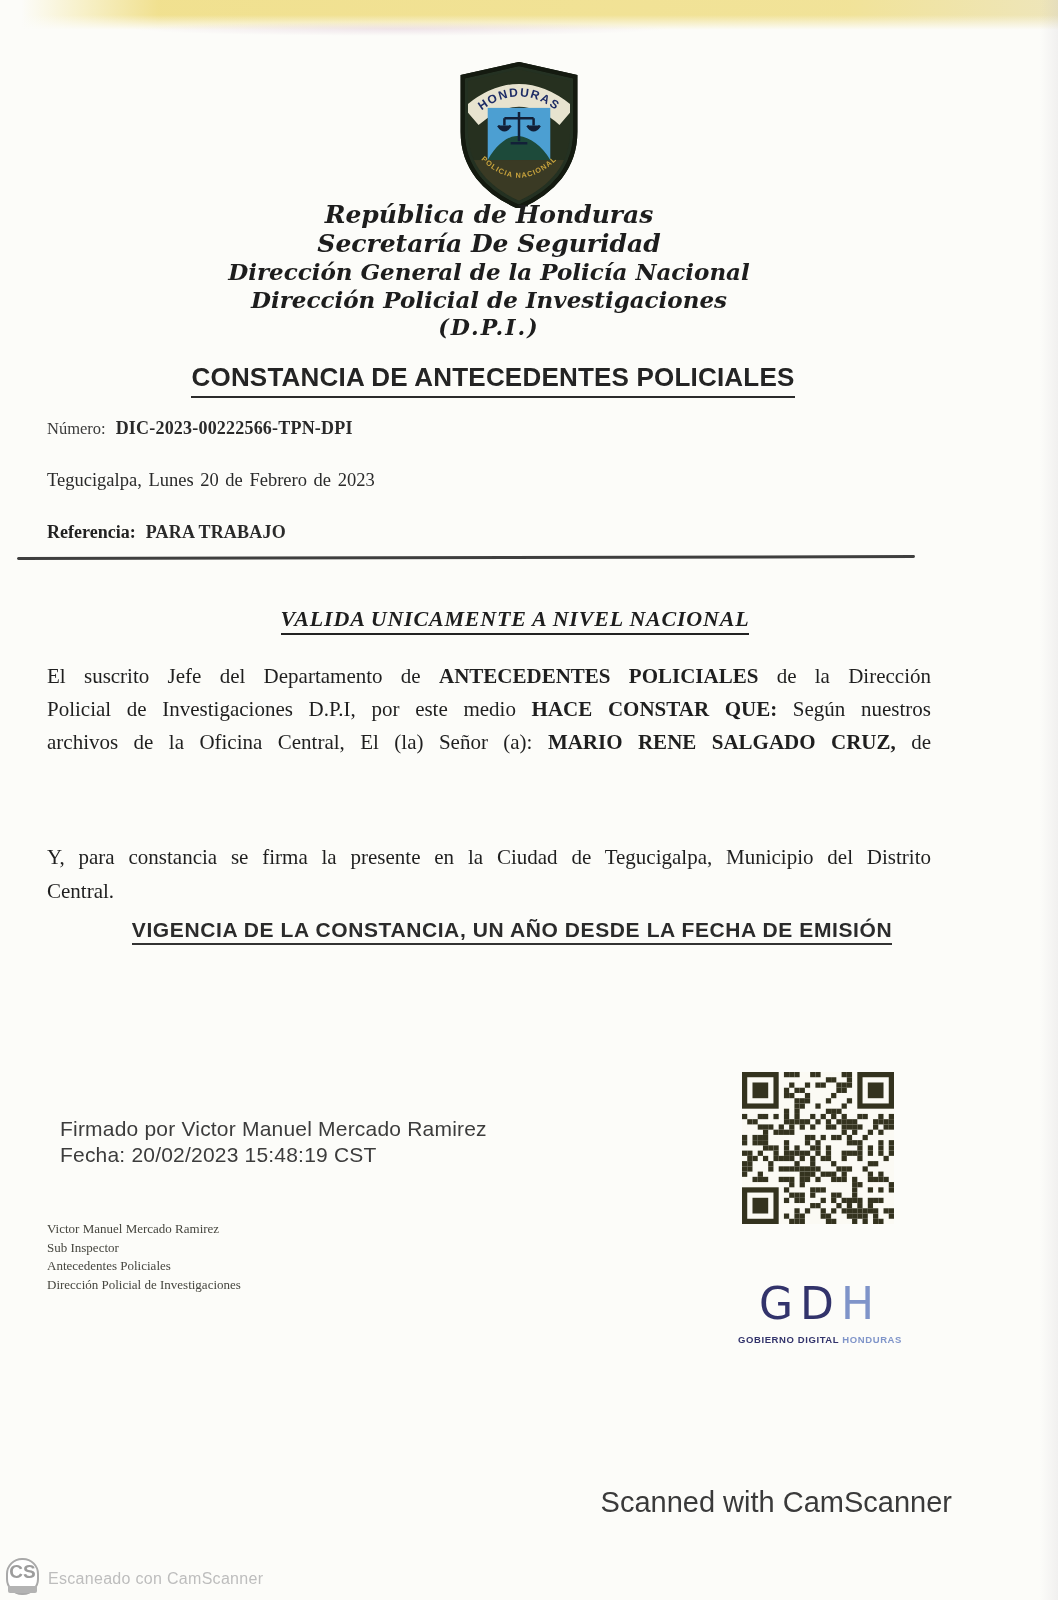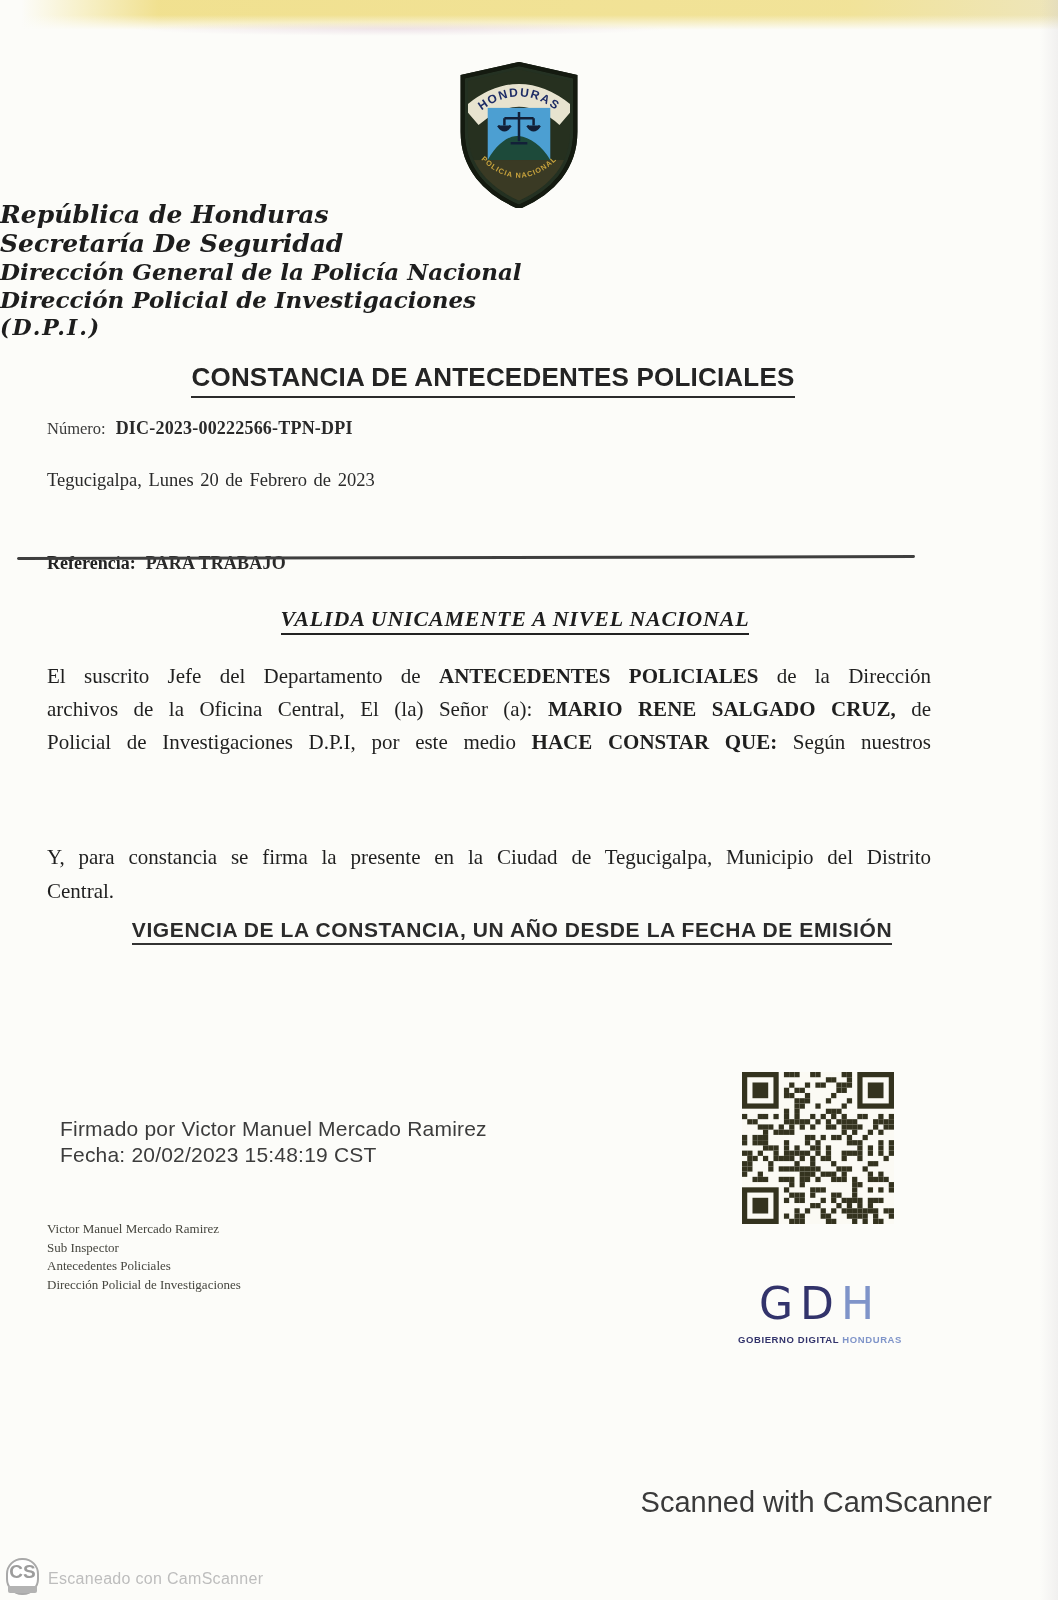--- a/index.html
+++ b/index.html
@@ -21,37 +21,37 @@
   }
   .scan-right-shade{
     position:absolute;right:0;top:0;width:18px;height:1600px;
     background:linear-gradient(90deg, rgba(190,185,195,0), rgba(190,185,195,.18));
   }
 
   
   .emblem{position:absolute;left:455px;top:62px;width:128px;height:146px;filter:blur(.4px);}
 
   
-  .script-header{position:absolute;left:0;top:200px;width:978px;text-align:left;
+  .script-header{position:absolute;left:0;top:200px;width:978px;text-align:center;
     font-family:"DejaVu Serif",serif;font-style:italic;font-weight:700;color:#1d1d1d;}
   .script-header .l0,.script-header .l1{font-size:25px;line-height:29px;}
   .script-header .l2,.script-header .l3{font-size:23px;line-height:28px;}
   .script-header .l4{font-size:22px;line-height:27px;letter-spacing:2px;}
 
   
   .doc-title-wrap{position:absolute;left:0;top:362px;width:986px;text-align:center;}
   .doc-title{display:inline-block;font-family:"Liberation Sans",sans-serif;font-weight:700;
     font-size:26px;color:#242424;letter-spacing:.2px;border-bottom:2.5px solid #2b2b2b;padding-bottom:3px;}
 
   .meta-line{position:absolute;left:47px;font-size:18px;color:#2a2a2a;}
   .meta-label{font-size:16.5px;color:#3a3a3a;margin-top:8px;}
   .meta-value{font-weight:700;margin-left:10px;letter-spacing:.2px;}
   .numero{top:418px;}
   .fecha{top:470px;font-size:18.5px;word-spacing:2px;}
-  .referencia{top:553px;font-weight:700;}
+  .referencia{top:522px;font-weight:700;}
   .referencia .meta-label{font-weight:700;font-size:18px;color:#222;}
 
   .header-rule{position:absolute;left:17px;top:556px;width:898px;height:3px;background:#3f3f3f;
     transform:rotate(-.12deg);border-radius:2px;}
 
   .valida-wrap{position:absolute;left:0;top:606px;width:990px;text-align:center;margin-left:20px;}
   .valida{display:inline-block;font-weight:700;font-style:italic;font-size:22px;color:#1e1e1e;
     letter-spacing:.8px;border-bottom:2.5px solid #222;padding-bottom:1px;}
 
   .body-block{position:absolute;left:47px;top:660px;width:884px;font-size:21px;color:#1f1f1f;}
@@ -74,21 +74,21 @@
     font-size:21px;color:#3c3c3c;line-height:26px;letter-spacing:.2px;}
 
   .sig-block{position:absolute;left:47px;top:1220px;font-size:13px;color:#46463f;line-height:18.5px;
     filter:blur(.3px);}
 
   .gdh{position:absolute;left:735px;top:1280px;width:170px;text-align:center;}
   .gdh-letters{font-family:"DejaVu Sans",sans-serif;font-size:44px;font-weight:400;letter-spacing:7px;line-height:48px;}
   .gdh-caption{margin-top:6px;font-family:"Liberation Sans",sans-serif;font-size:9.5px;font-weight:700;letter-spacing:.6px;}
 
   .camscanner-watermark{position:absolute;left:0;top:1486px;width:952px;text-align:right;
-    font-family:"Liberation Sans",sans-serif;font-size:29px;color:#3a3a3a;padding-left:40px;}
+    font-family:"Liberation Sans",sans-serif;font-size:29px;color:#3a3a3a;}
 
   .cs-badge{position:absolute;left:6px;top:1558px;width:33px;height:37px;border:2.5px solid #a9a9a9;
     border-radius:16px;background:#fff;box-sizing:border-box;}
   .cs-badge .cs-text{display:block;text-align:center;font-family:"Liberation Sans",sans-serif;
     font-weight:700;font-size:19px;color:#9c9c9c;line-height:24px;}
   .cs-badge .cs-strip{position:absolute;left:0;bottom:0;width:100%;height:7px;background:#b3b3b3;
     border-radius:0 0 2px 2px;}
   .escaneado{position:absolute;left:48px;top:1570px;font-family:"Liberation Sans",sans-serif;
     font-size:16px;color:#bdbdbd;letter-spacing:.3px;}
 </style>
@@ -156,22 +156,22 @@
   </div>
 
   <div class="header-rule"></div>
 
   <div class="valida-wrap">
     <span class="valida">VALIDA UNICAMENTE A NIVEL NACIONAL</span>
   </div>
 
   <div class="body-block">
     <div class="bodyline jline"><span>El suscrito Jefe del Departamento de </span><span class="b">ANTECEDENTES POLICIALES</span><span> de la Dirección</span></div>
+    <div class="bodyline jline"><span>Policial de Investigaciones D.P.I, por este medio </span><span class="b">HACE CONSTAR QUE:</span><span> Según nuestros</span></div>
     <div class="bodyline jline"><span>archivos de la Oficina Central, El (la) Señor (a): </span><span class="b">MARIO RENE SALGADO CRUZ,</span><span> de</span></div>
-    <div class="bodyline jline"><span>Policial de Investigaciones D.P.I, por este medio </span><span class="b">HACE CONSTAR QUE:</span><span> Según nuestros</span></div>
   </div>
 
   <div class="closing-block">
     <div class="cl0">Y, para constancia se firma la presente en la Ciudad de Tegucigalpa, Municipio del Distrito</div>
     <div class="cl1">Central.</div>
   </div>
 
   <div class="vigencia-wrap">
     <span class="vigencia">VIGENCIA DE LA CONSTANCIA, UN AÑO DESDE LA FECHA DE EMISIÓN</span>
   </div>

